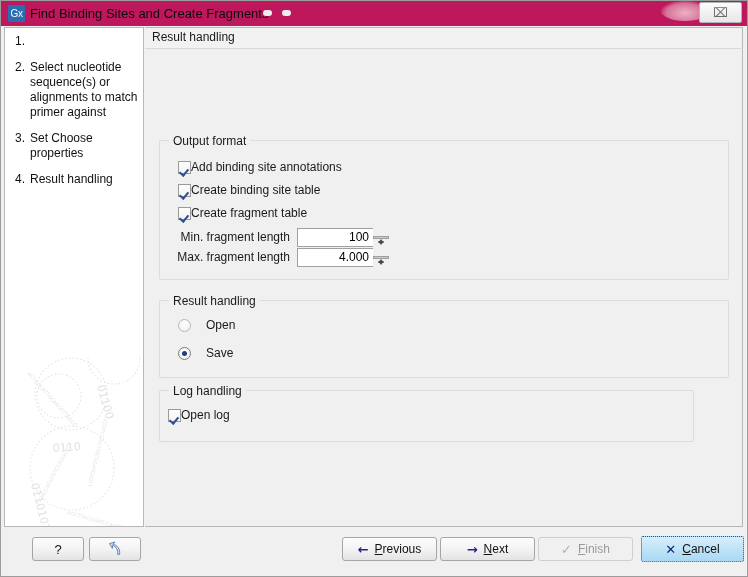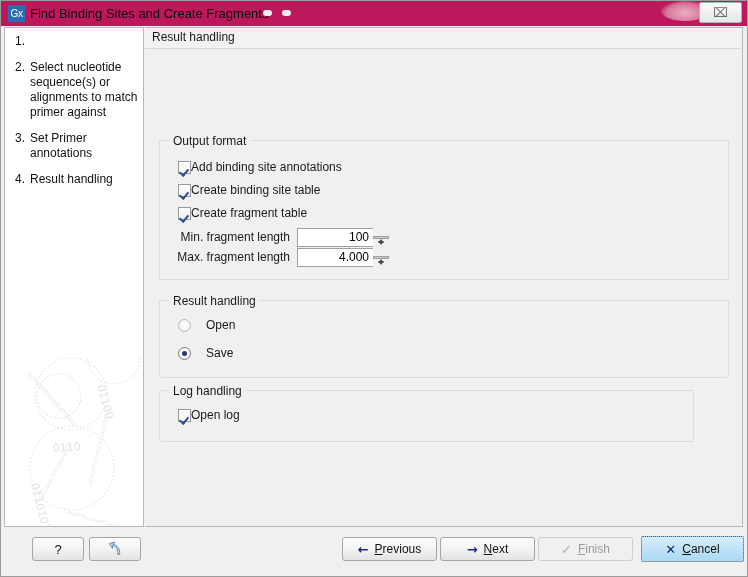--- a/index.html
+++ b/index.html
@@ -385,21 +385,21 @@
       <div class="steps">
         <div class="step">
           <span class="step-num">1.</span>
         </div>
         <div class="step">
           <span class="step-num">2.</span>
           <span class="step-label">Select nucleotide sequence(s) or alignments to match primer against</span>
         </div>
         <div class="step">
           <span class="step-num">3.</span>
-          <span class="step-label">Set Primer annotations</span>
+          <span class="step-label">Set Choose properties</span>
         </div>
         <div class="step">
           <span class="step-num">4.</span>
           <span class="step-label">Result handling</span>
         </div>
       </div>
 
       <svg class="watermark" viewBox="0 0 136 180">
         <g fill="none" stroke="#cfcfd4" stroke-width="1.1" stroke-dasharray="1.6 2.2">
           <circle cx="62" cy="38" r="36"></circle>
@@ -473,21 +473,21 @@
           <span class="lbl">Open</span>
         </div>
         <div class="radio-row" style="left:18px; top:44px;">
           <span class="rb selected"></span>
           <span class="lbl">Save</span>
         </div>
       </div>
 
       <div class="group" id="group-log">
         <span class="group-title">Log handling</span>
-        <div class="check-row" style="left:18px; top:16px;">
+        <div class="check-row" style="left:8px; top:16px;">
           <span class="cb checked"></span>
           <span class="lbl">Open log</span>
         </div>
       </div>
     </div>
   </div>
 
   <div class="bottombar">
     <div class="btn" id="btn-help">
       <span class="qm">?</span>

